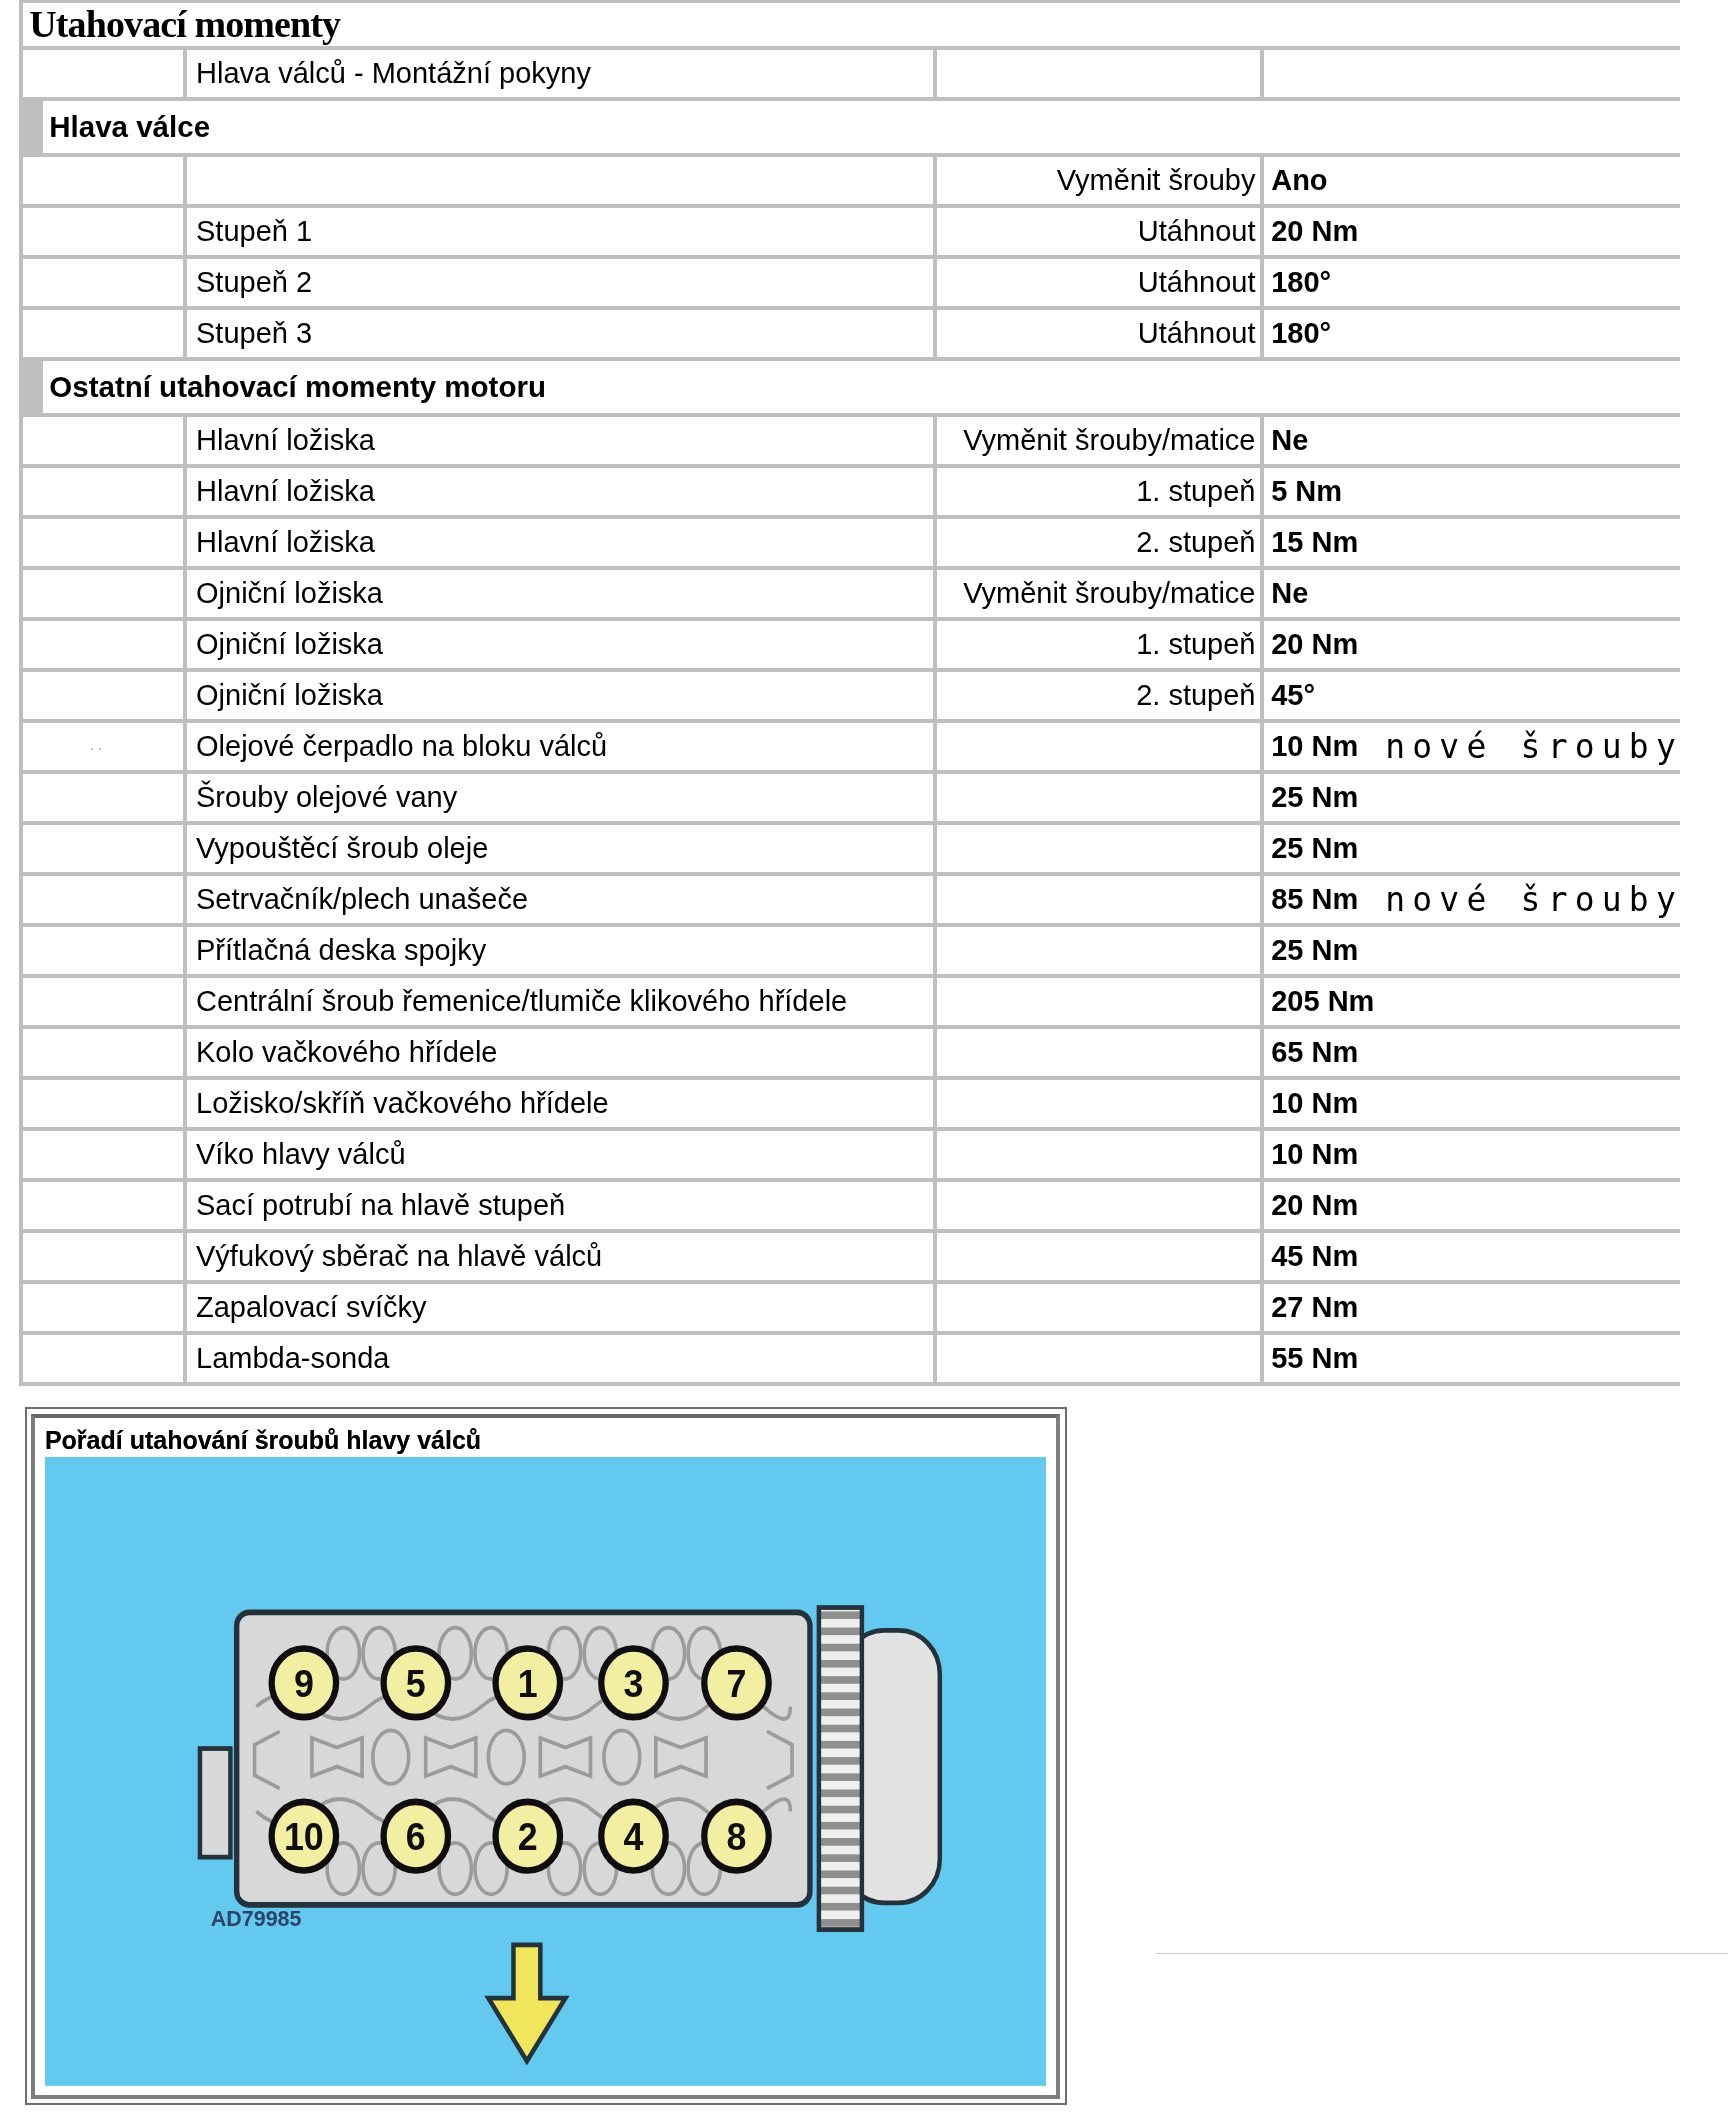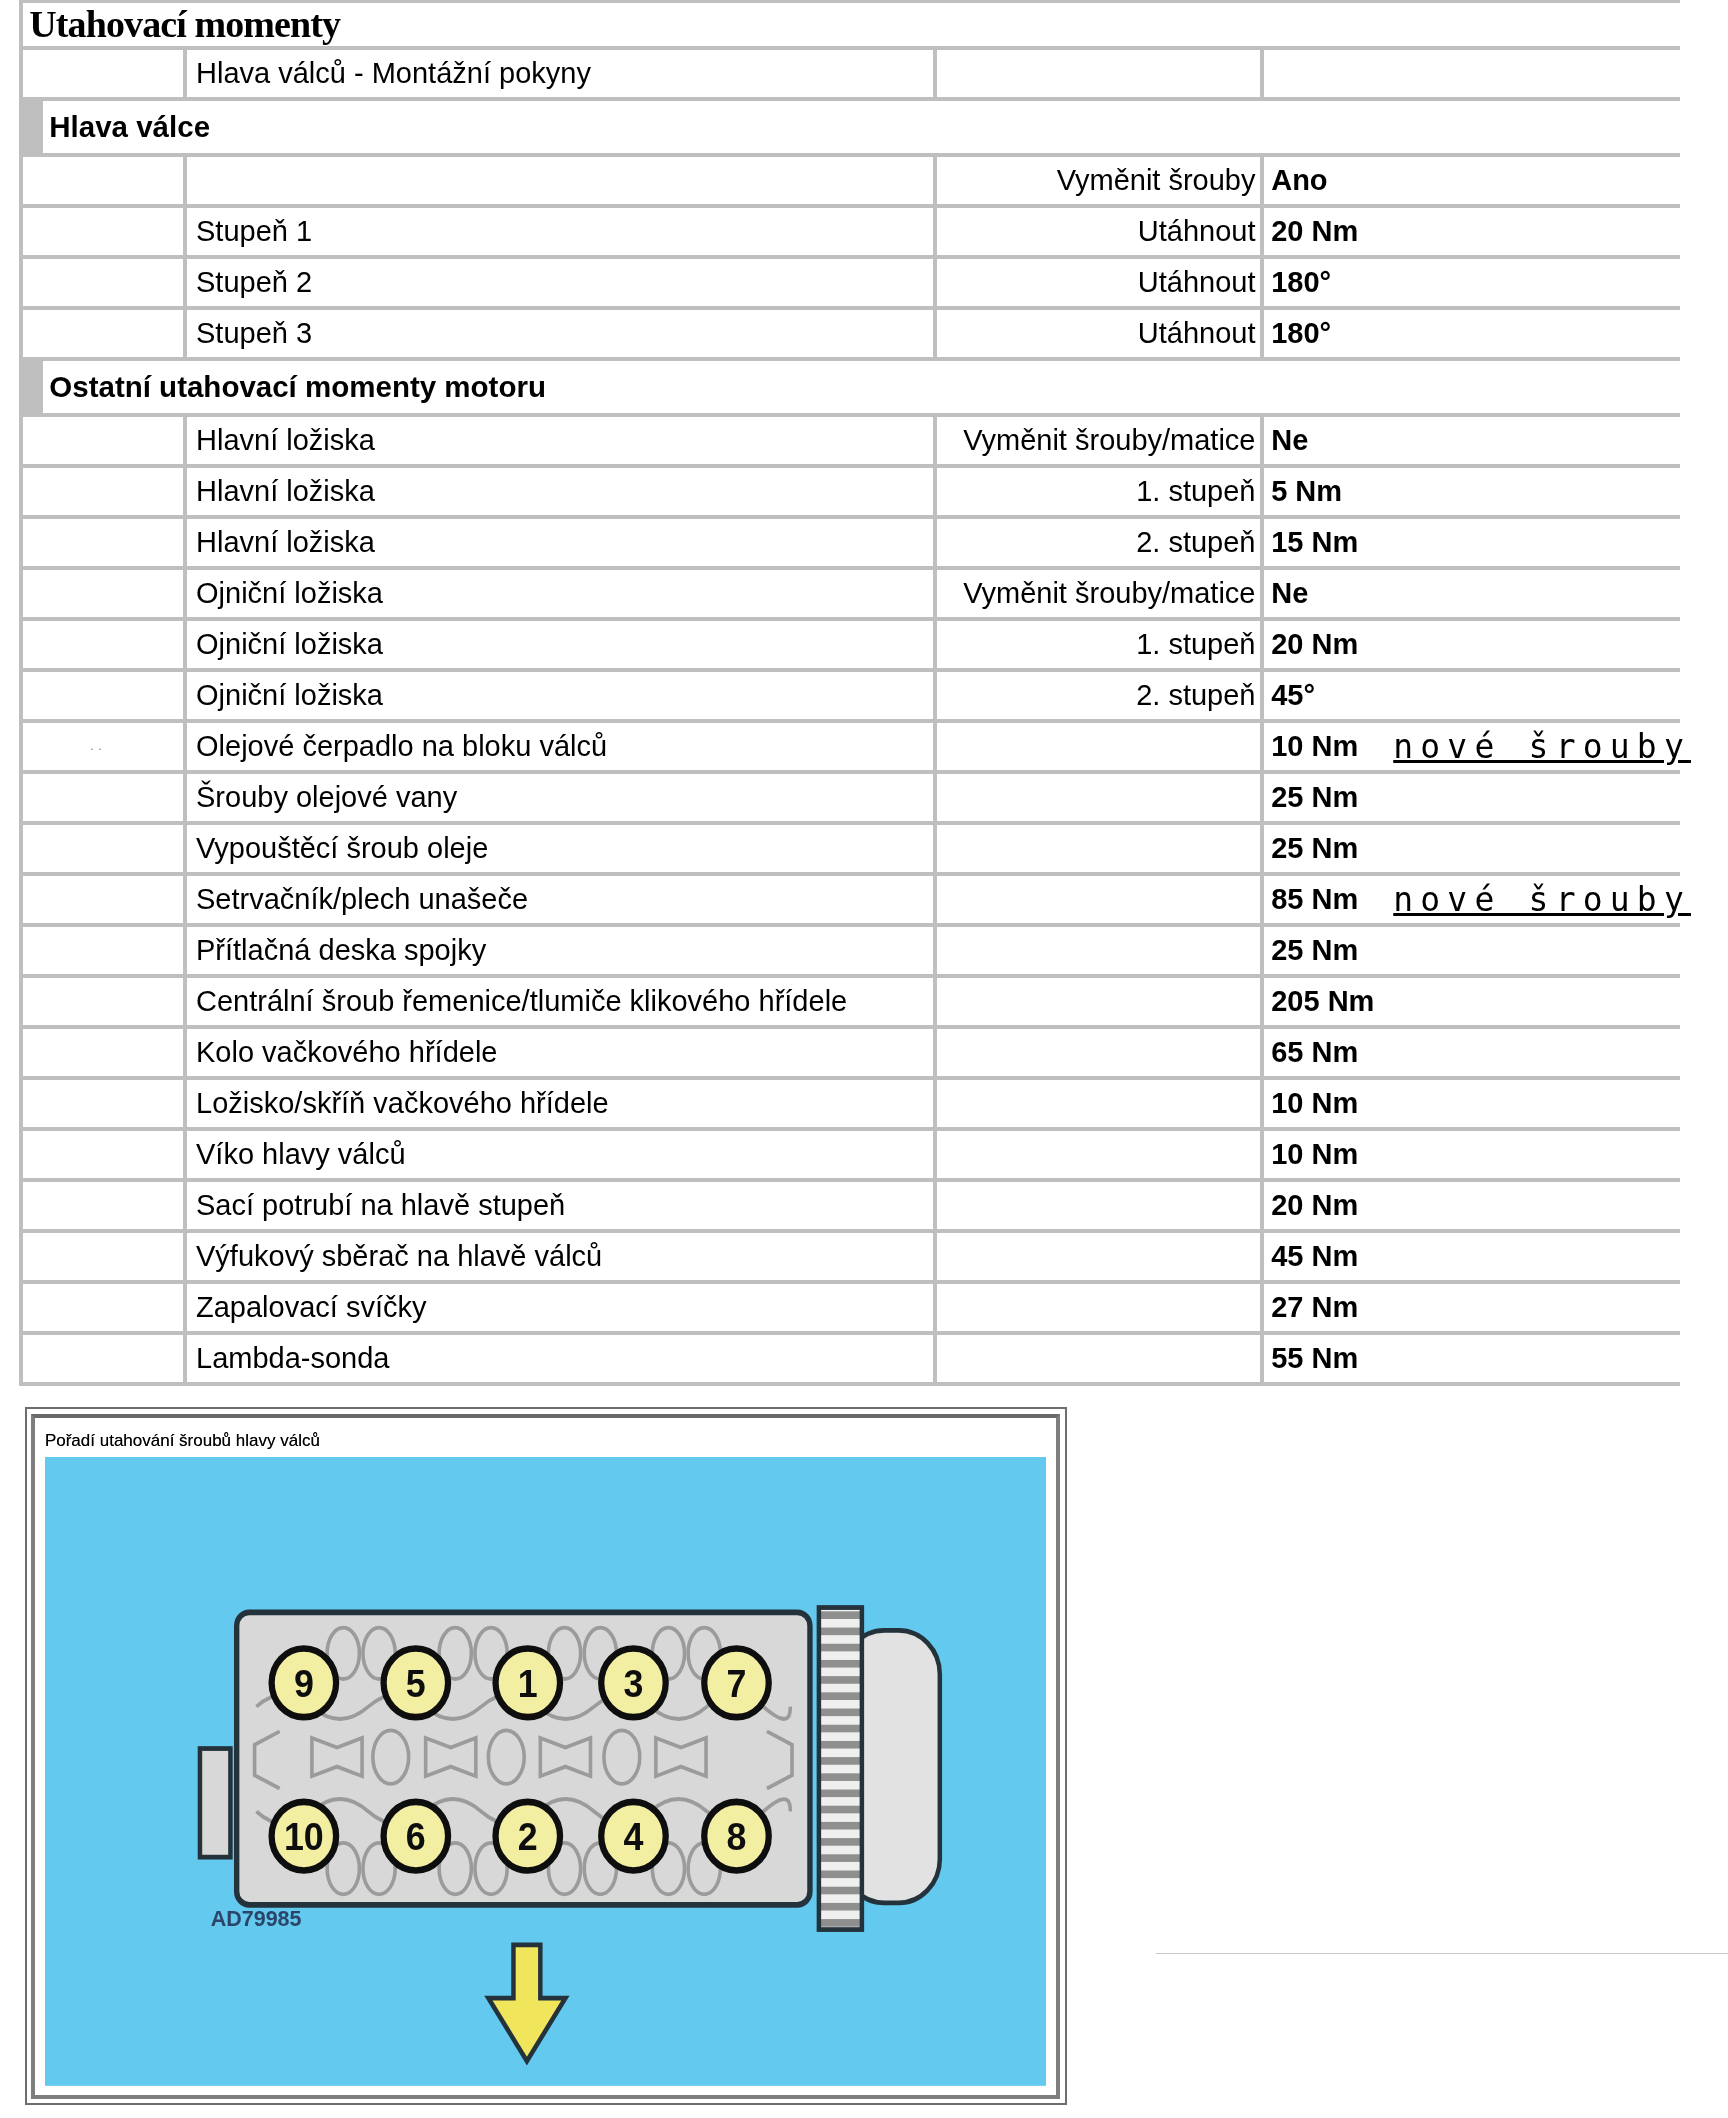--- a/index.html
+++ b/index.html
@@ -32,21 +32,21 @@
   .h-sec{height:52px;grid-column:1/5;}
   .h-data{height:47px;}
   .t-title{font-size:38px;font-weight:bold;padding-left:6.3px;letter-spacing:-0.9px;}
   .t-sec{font-size:29.5px;font-weight:bold;padding-left:6.3px;margin-left:20px;}
   .c1{font-size:13.4px;color:#8a8a8a;padding-left:67px;letter-spacing:4.5px;}
   .c2{font-size:29px;padding-left:9px;white-space:nowrap;}
   .c3{font-size:29px;justify-content:flex-end;padding-right:4.5px;white-space:nowrap;}
   .c4{font-size:29px;font-weight:bold;padding-left:7.2px;white-space:nowrap;overflow:visible;position:relative;z-index:2;}
   .note{
     font-family:"DejaVu Sans Mono","Liberation Mono",monospace;
-    font-weight:400;font-size:33px;letter-spacing:7.2px;margin-left:35px;text-decoration:underline;
+    font-weight:400;font-size:33px;letter-spacing:7.2px;margin-left:27px;
   }
 
   
   .diagram{
     position:absolute;left:24.6px;top:1407px;
     width:1042px;height:698px;
     box-sizing:border-box;
     border:2.2px solid #6e6e6e;
     background:#ffffff;
     padding:4.5px;
@@ -55,21 +55,21 @@
     box-sizing:border-box;
     width:100%;height:100%;
     border:4.5px solid #7e7e7e;
     border-top-color:#696969;
     padding:7.2px 9.8px 9px 9.8px;
     display:flex;flex-direction:column;
   }
   .diagram-title{
     height:32px;flex:0 0 auto;
     display:flex;align-items:center;
-    font-size:17px;font-weight:normal;
+    font-size:25px;font-weight:bold;
     letter-spacing:0px;
     text-shadow:0 0 0.4px #555; 
   }
   .scene{display:block;width:100%;flex:1 1 auto;}
 
   .faint-line{
     position:absolute;left:1156px;top:1953px;
     width:572px;height:1.3px;background:#c9c9c9;
   }
 </style>

